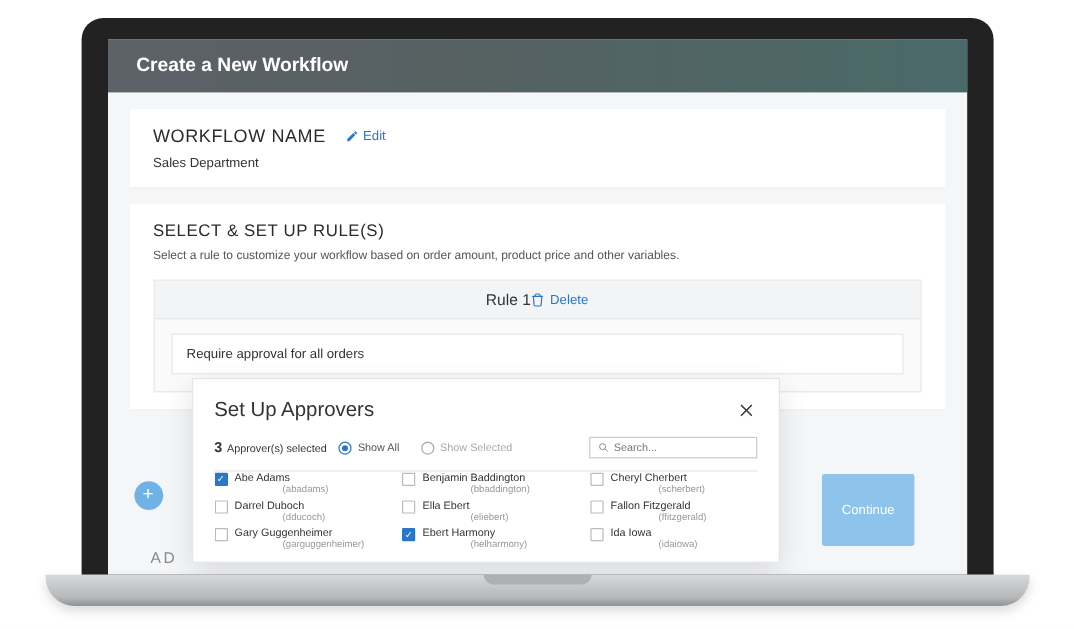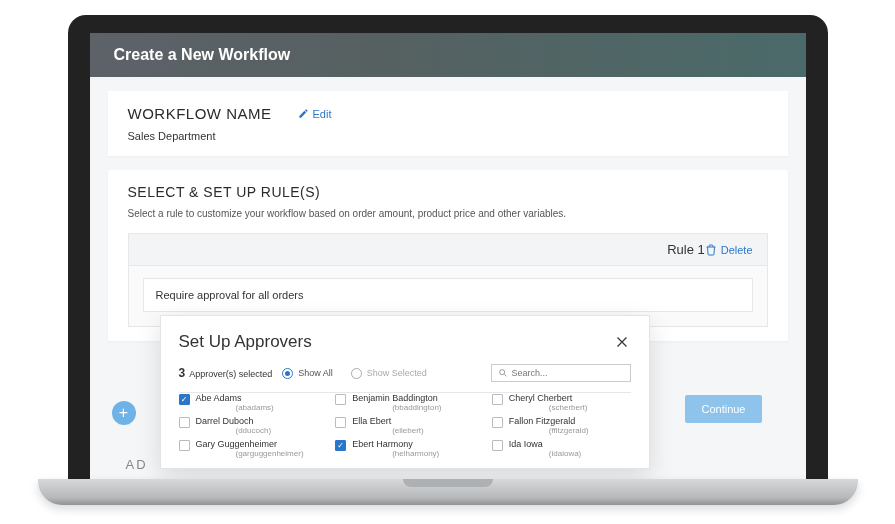--- a/index.html
+++ b/index.html
@@ -5,34 +5,34 @@
     * { box-sizing: border-box; margin: 0; padding: 0; }
     body { font-family: -apple-system, BlinkMacSystemFont, "Segoe UI", Arial, sans-serif; background: #fff; width: 895px; height: 524px; overflow: hidden; display: flex; align-items: center; justify-content: center; }
     .laptop { position: relative; width: 820px; height: 494px; }
     .laptop-screen { width: 760px; height: 464px; background: #222; border-radius: 18px 18px 0 0; margin: 0 auto; padding: 18px 22px 0 22px; position: relative; overflow: hidden; }
     .laptop-base { width: 820px; height: 26px; background: linear-gradient(#d6d8da, #b6b8ba 72%, #909294); border-radius: 0 0 24px 24px; box-shadow: 0 4px 10px rgba(0,0,0,0.15); position: relative; margin: 0 auto; }
     .laptop-notch { width: 90px; height: 8px; background: #aeb1b4; border-radius: 0 0 8px 8px; margin: 0 auto; }
     .screen-inner { width: 100%; height: 100%; background: #f5f6f7; overflow: hidden; position: relative; }
     .topbar { height: 44px; background: linear-gradient(90deg, #5d6268, #566061 40%, #4a6a69); display: flex; align-items: center; padding: 0 24px; }
     .topbar-title { color: #fff; font-size: 16px; font-weight: 700; }
     .panel { background: #fff; margin: 14px 18px 0 18px; padding: 14px 20px 14px 20px; box-shadow: 0 1px 2px rgba(0,0,0,0.04); }
-    .wf-name-row { display: flex; gap: 26px; }
+    .wf-name-row { display: flex; gap: 16px; }
     .wf-name { font-size: 15px; font-weight: 500; letter-spacing: 0.5px; color: #2b2b2b; }
     .edit-link { color: #2a77c9; font-size: 11px; display: flex; align-items: center; gap: 4px; cursor: pointer; }
     .wf-sub { font-size: 11px; color: #333; margin-top: 8px; }
     .panel2 { margin-top: 14px; }
     .section-title { font-size: 14px; font-weight: 500; letter-spacing: 0.5px; color: #2b2b2b; }
     .section-desc { font-size: 10px; color: #555; margin-top: 8px; }
     .rule-box { border: 1px solid #e5e7ea; margin-top: 14px; background: #fafafb; padding: 0; position: relative; }
-    .rule-head { display: flex; align-items: center; justify-content: flex-end; padding: 8px 14px; background: #f3f4f6; border-bottom: 1px solid #e5e7ea; }
+    .rule-head { display: flex; align-items: center; justify-content: center; padding: 8px 14px; background: #f3f4f6; border-bottom: 1px solid #e5e7ea; }
     .rule-title { font-size: 13px; color: #333; }
     .delete-link { color: #2a77c9; font-size: 11px; display: flex; align-items: center; gap: 4px; cursor: pointer; }
     .rule-body { background: #fff; margin: 12px 14px 14px 14px; border: 1px solid #e5e7ea; padding: 10px 12px; font-size: 11px; color: #333; }
     .add-btn { width: 24px; height: 24px; border-radius: 50%; background: #6fb3e6; color: #fff; display: flex; align-items: center; justify-content: center; font-size: 16px; font-weight: 300; cursor: pointer; position: absolute; left: 22px; top: 368px; }
-    .continue-btn { background: #8ec3ec; color: #fff; font-size: 11px; padding: 8px 16px; border: none; border-radius: 2px; cursor: pointer; position: absolute; right: 44px; top: 362px; }
+    .continue-btn { background: #8ec3ec; color: #fff; font-size: 11px; padding: 24px 16px; border: none; border-radius: 2px; cursor: pointer; position: absolute; right: 44px; top: 362px; }
     .ad-tab { position: absolute; left: 36px; top: 424px; font-size: 13px; color: #888; letter-spacing: 2px; }
     
     .modal { position: absolute; left: 70px; top: 282px; width: 490px; background: #fff; border: 1px solid #e2e4e7; box-shadow: 0 8px 24px rgba(0,0,0,0.12); padding: 16px 18px 10px 18px; }
     .modal-head { display: flex; align-items: center; justify-content: space-between; }
     .modal-title { font-size: 17px; font-weight: 500; color: #333; }
     .close-x { width: 18px; height: 18px; cursor: pointer; color: #333; }
     .modal-controls { display: flex; align-items: center; gap: 10px; margin-top: 12px; font-size: 9px; color: #555; }
     .sel-count { color: #333; }
     .sel-count b { font-size: 12px; font-weight: 600; margin-right: 4px; }
     .radio-group { display: flex; align-items: center; gap: 18px; }

